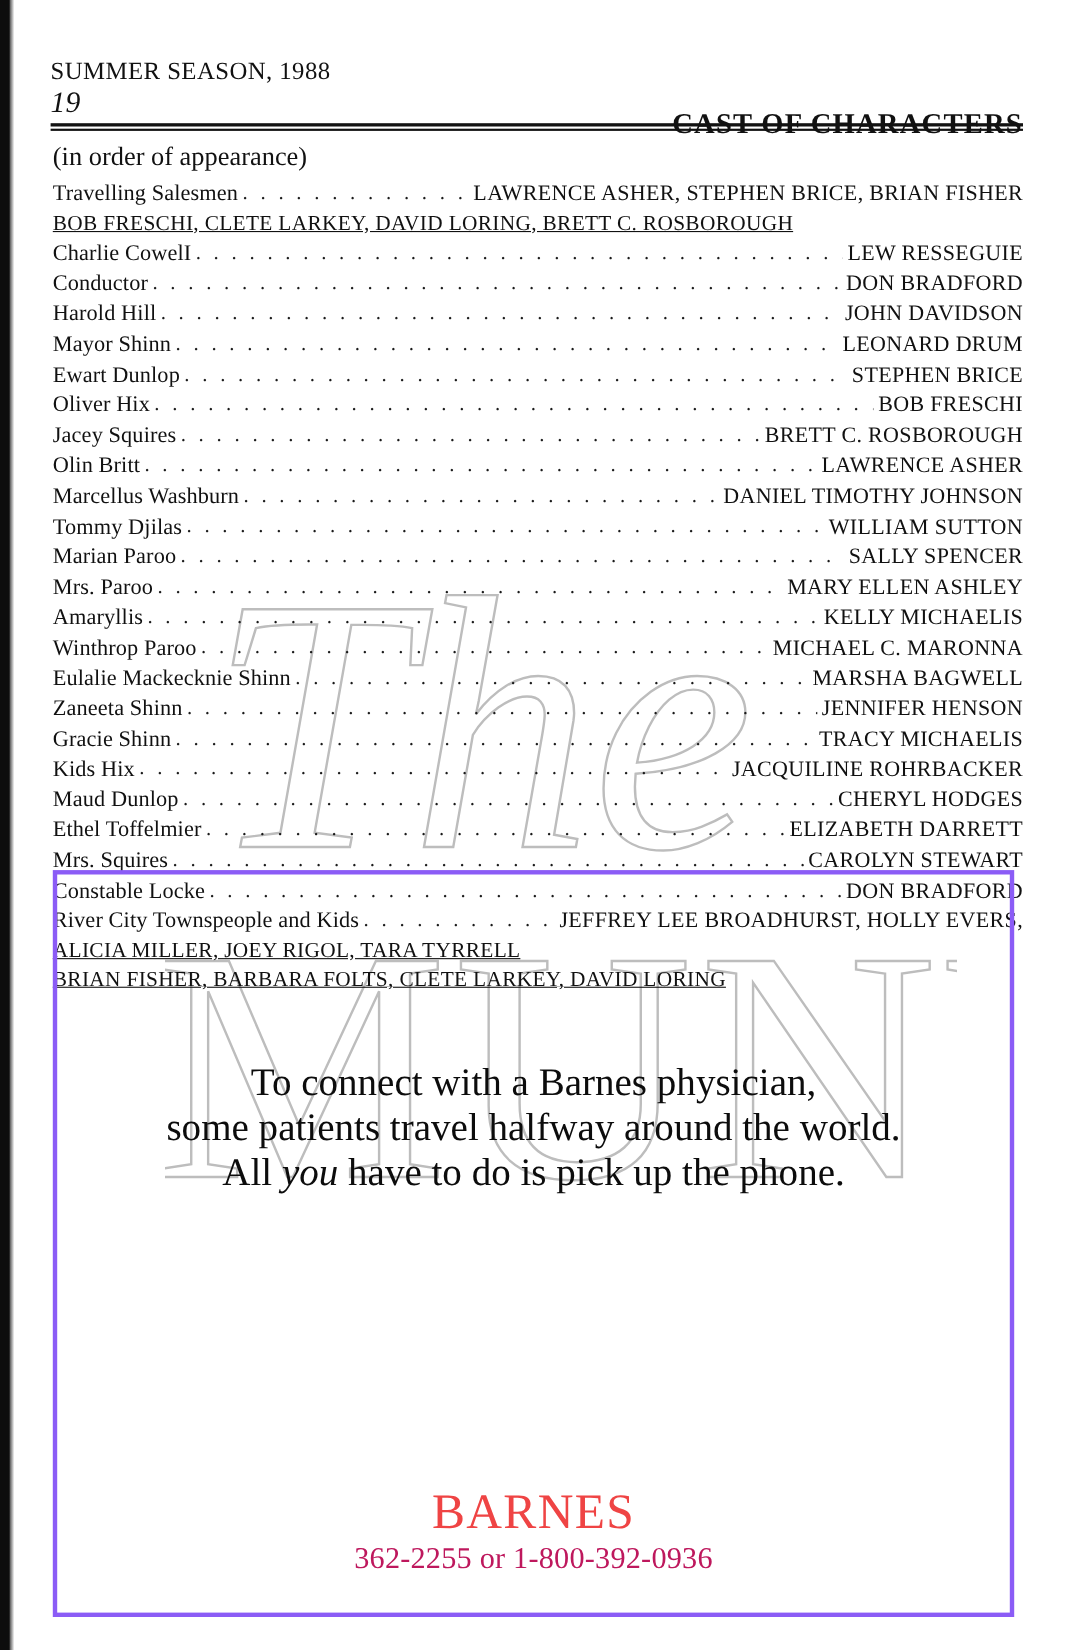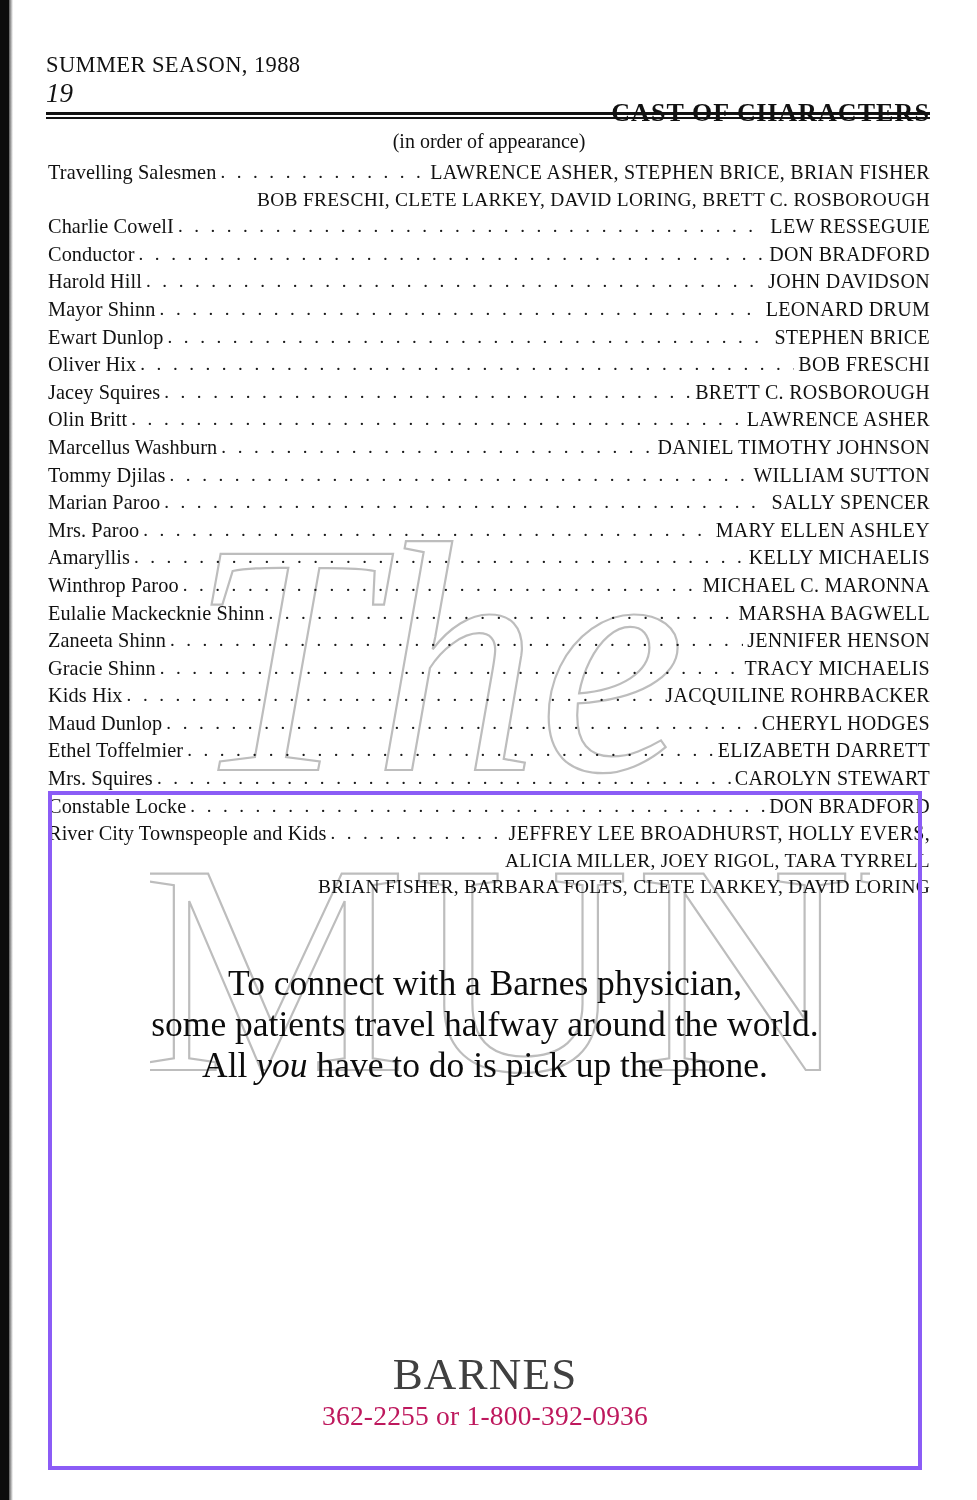--- a/index.html
+++ b/index.html
@@ -102,22 +102,22 @@
     z-index: 3;
   }
   .cast-title {
     text-align: right;
     font-weight: bold;
     font-size: 26px;
     letter-spacing: 1.1px;
     margin: 0 0 2px 0;
   }
   .cast-subtitle {
-    text-align: center;
-    font-size: 20px;
+    text-align: left;
+    font-size: 24px;
     margin: 0 0 6px 0;
   }
 
   .cast-list { margin-top: 2px; }
 
   .cast-row {
     display: flex;
     align-items: baseline;
     width: 100%;
     line-height: 26.6px;
@@ -138,22 +138,23 @@
     font-size: 19px;
     position: relative;
     top: -1px;
   }
   .actor {
     flex: 0 0 auto;
     letter-spacing: 0.3px;
     font-size: 20px;
   }
   .cast-row.cont {
-    justify-content: flex-end;
+    justify-content: flex-start;
     letter-spacing: 0.3px;
+    text-decoration: underline;
   }
   .cast-cont-text {
     font-size: 19.4px;
     letter-spacing: 0.3px;
   }
 
   
   .ad-box {
     position: absolute;
     left: 48px;
@@ -182,21 +183,21 @@
     position: absolute;
     left: 0;
     right: 0;
     bottom: 34px;
     text-align: center;
   }
   .ad-brand {
     font-size: 45px;
     letter-spacing: 1.2px;
     line-height: 50px;
-    color: #404040;
+    color: #ef4444;
   }
   .ad-phone {
     font-size: 27.5px;
     line-height: 32px;
     letter-spacing: 0.2px;
     color: #be185d;
     margin-top: 1px;
   }
 </style>
 </head>

